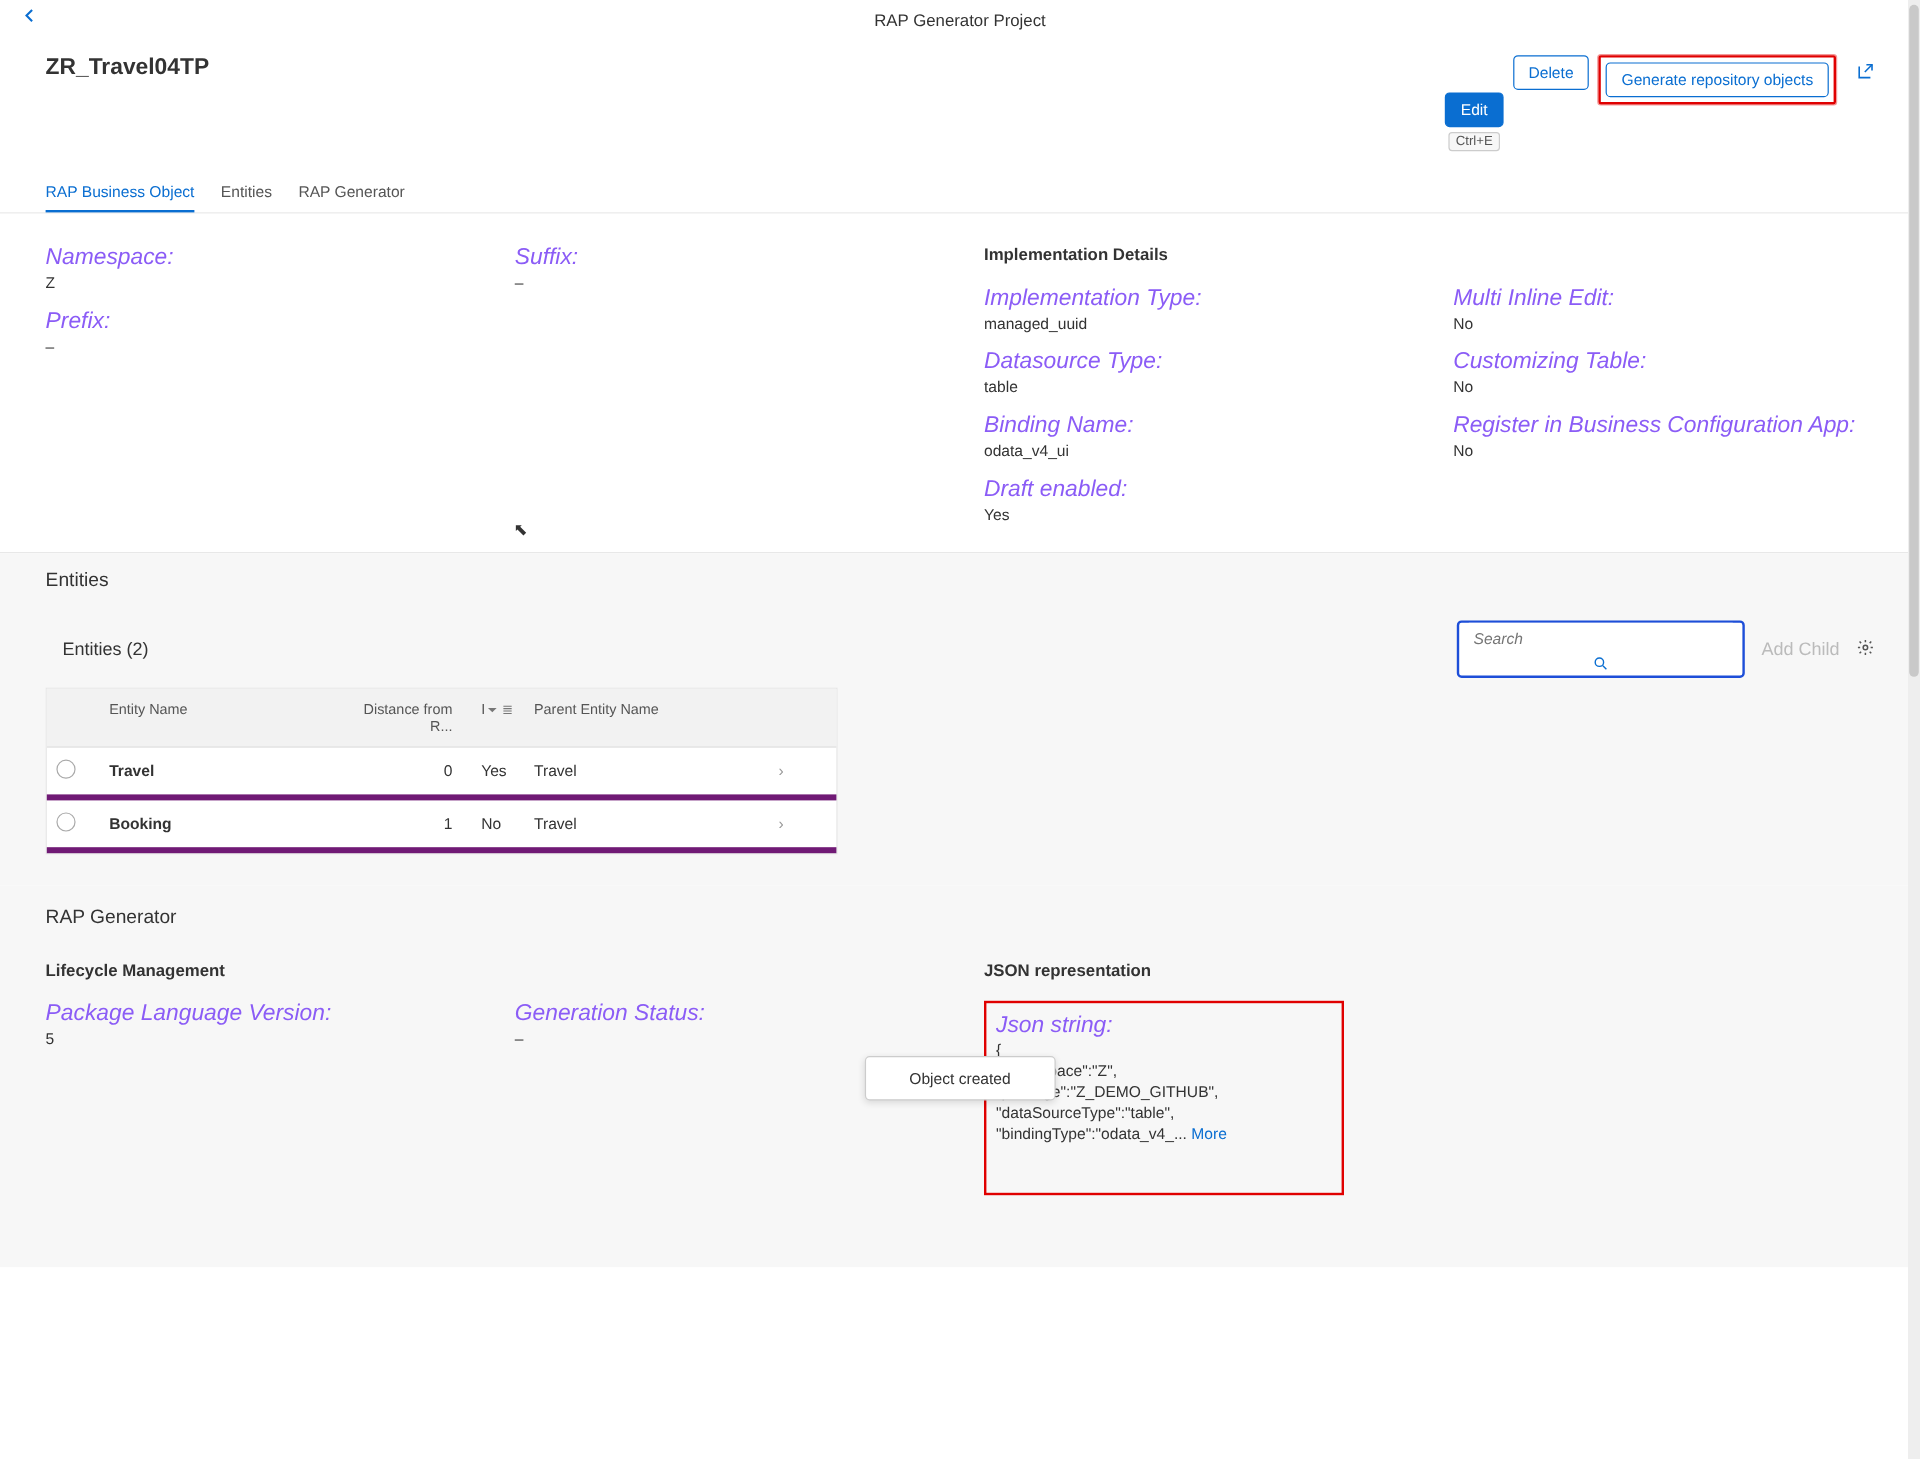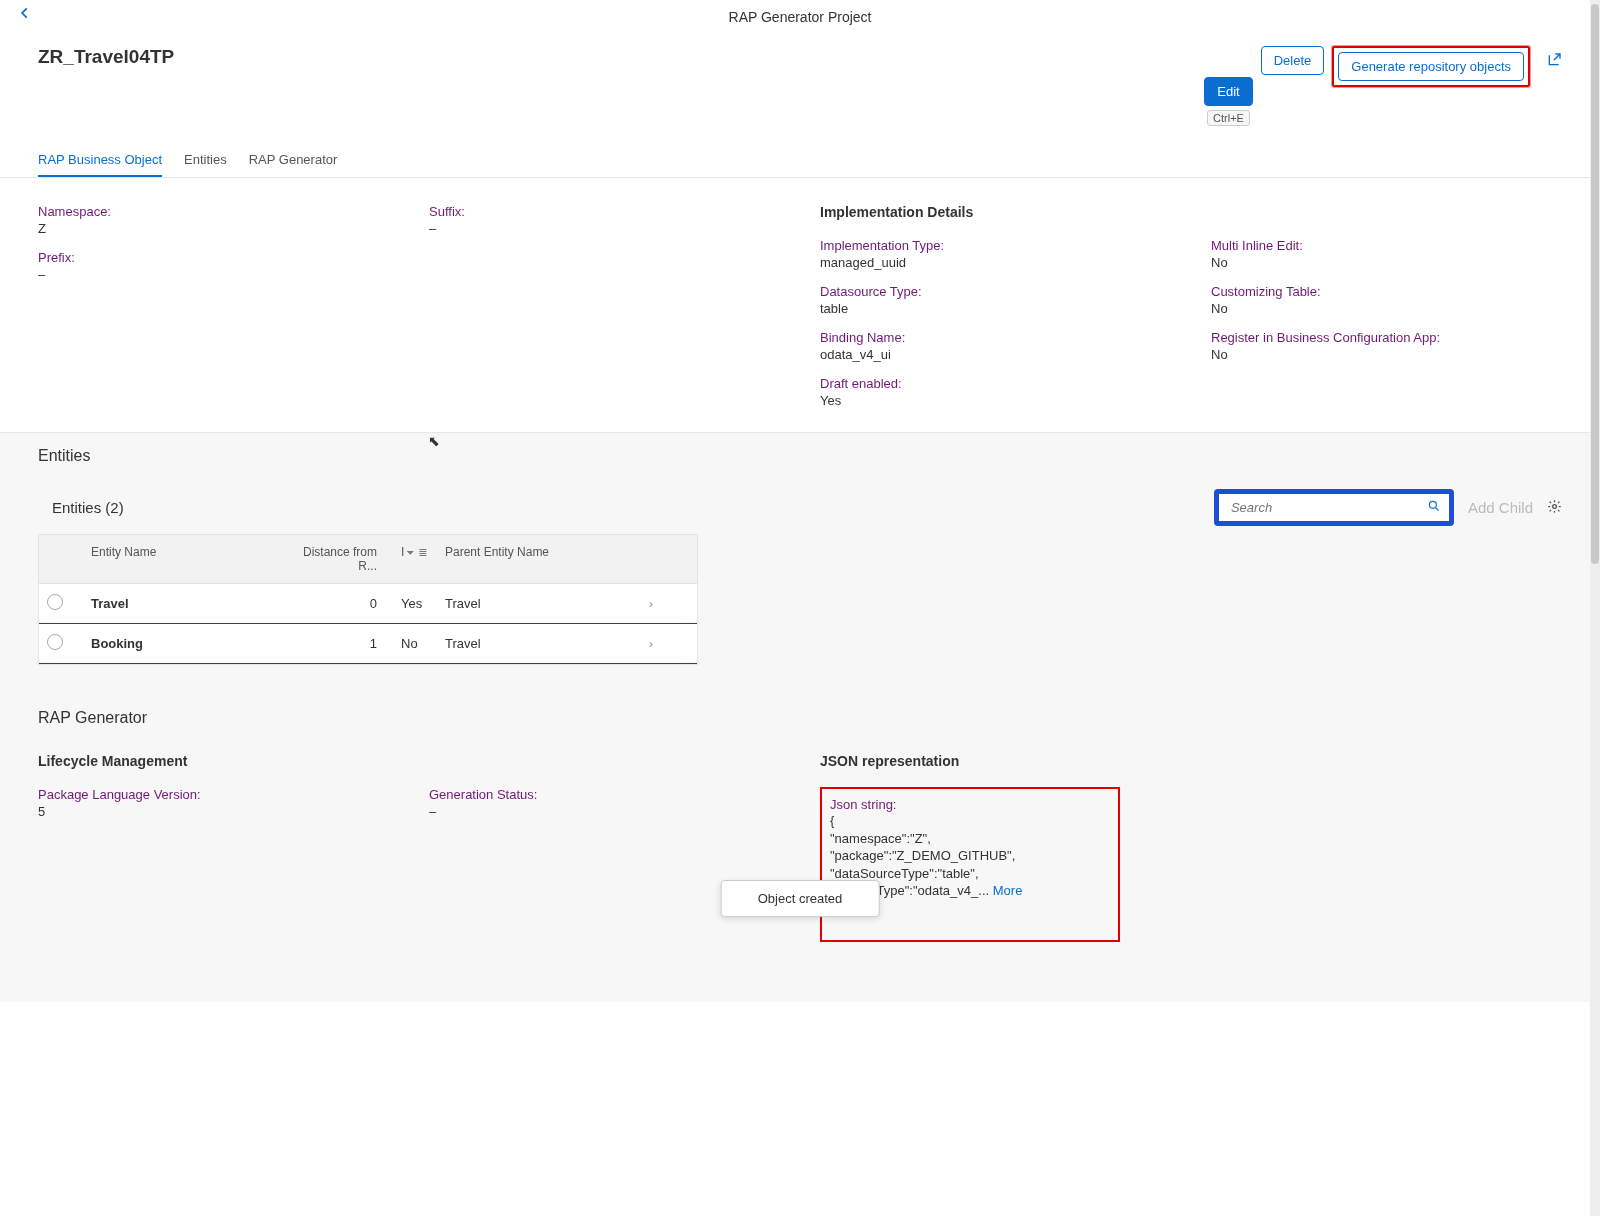--- a/index.html
+++ b/index.html
@@ -58,51 +58,51 @@
   }
   .tab.active { color: #0a6ed1; border-bottom-color: #0a6ed1; }
   .section { padding: 18px 38px 10px 38px; background: #f7f7f7; }
   .section.first { background: #fff; border-bottom: 1px solid #e8e8e8; padding-top: 26px; }
   .section-heading { font-size: 14px; font-weight: 600; margin-bottom: 18px; color: #333; }
   .two-col { display: flex; gap: 40px; }
   .col { flex: 1; }
   .subgrid { display: flex; gap: 40px; }
   .subcol { flex: 1; }
   .field { margin-bottom: 14px; }
-  .field-label { color: #701a75; font-size: 13px; }
+  .field-label { color: #8b5cf6; font-size: 19px; font-style: italic; }
   .field-value { color: #333; font-size: 13px; margin-top: 2px; }
   .entities-bar {
     display: flex; justify-content: space-between; align-items: center;
     padding: 6px 0 8px 14px;
   }
   .entities-title { font-size: 15px; }
   .entities-tools { display: flex; align-items: center; gap: 14px; }
   .search-box {
-    display: flex; align-items: center; border: 5px solid #1d4ed8;
-    border-radius: 4px; background: #fff; width: 240px; padding: 0 8px;
+    display: flex; align-items: center; border: 2px solid #1d4ed8;
+    border-radius: 4px; background: #fff; width: 240px; padding: 0 8px; flex-direction: column;
   }
   .search-box input {
     border: none; outline: none; padding: 6px 4px; width: 100%;
     font-style: italic; color: #888; font-size: 13px;
   }
   .add-child { color: #bbb; font-size: 15px; cursor: default; }
   .gear { color: #666; cursor: pointer; }
   .table { background: #fff; border: 1px solid #e5e5e5; }
   .thead {
     display: flex; background: #f2f2f2; color: #555; font-size: 12px;
     border-bottom: 1px solid #e0e0e0;
   }
   .th, .td { padding: 10px 8px; }
   .c-sel { width: 44px; }
   .c-name { width: 200px; }
   .c-dist { width: 110px; text-align: right; padding-right: 16px; }
   .c-flag { width: 44px; }
   .c-parent { width: 200px; }
   .c-nav { width: 28px; text-align: center; color: #999; }
-  .trow { display: flex; align-items: center; border-bottom: 1px solid #701a75; }
+  .trow { display: flex; align-items: center; border-bottom: 5px solid #701a75; }
   .radio {
     width: 16px; height: 16px; border: 1px solid #aaa; border-radius: 50%;
     display: inline-block; background: #fff;
   }
   .sort-icon::after { content: "⏷"; font-size: 10px; color: #777; margin-left: 2px; }
   .filter-icon::after { content: "≣"; font-size: 11px; color: #777; margin-left: 4px; }
   .json-box {
     border: 2px solid #e00000; padding: 8px 8px 40px 8px; margin-top: 4px;
     position: relative; width: 300px;
   }

